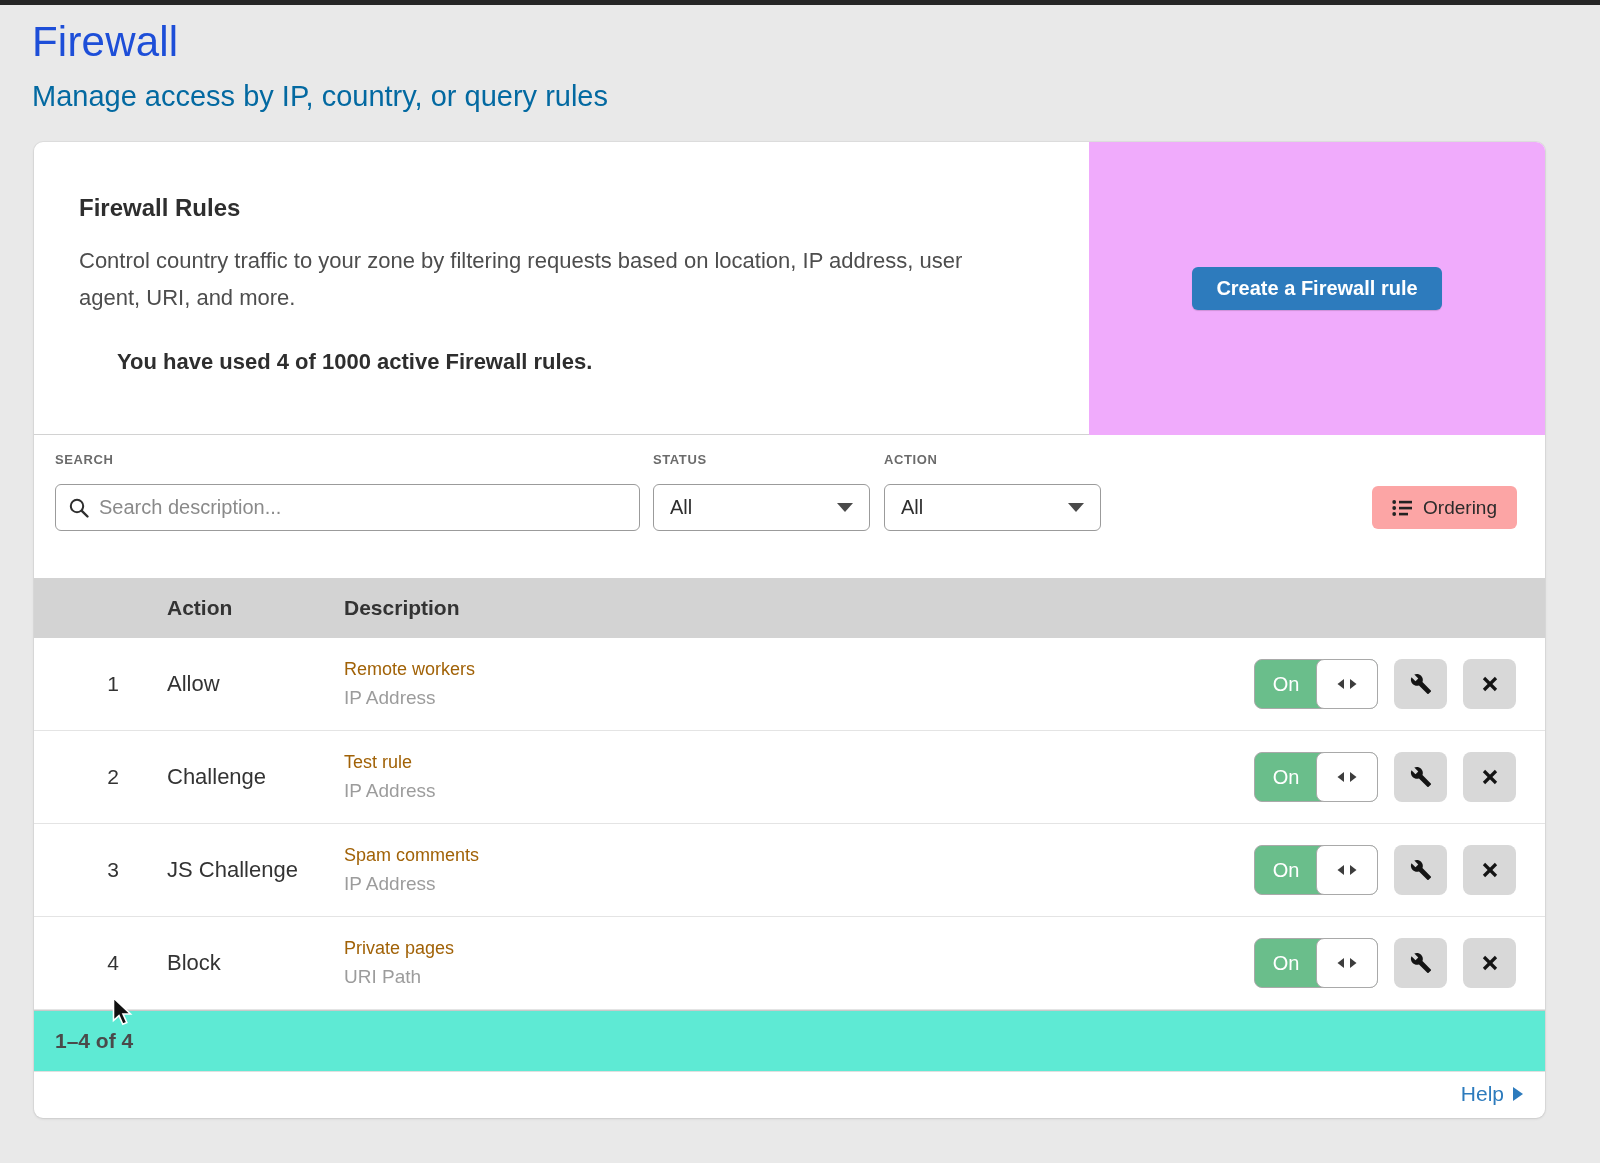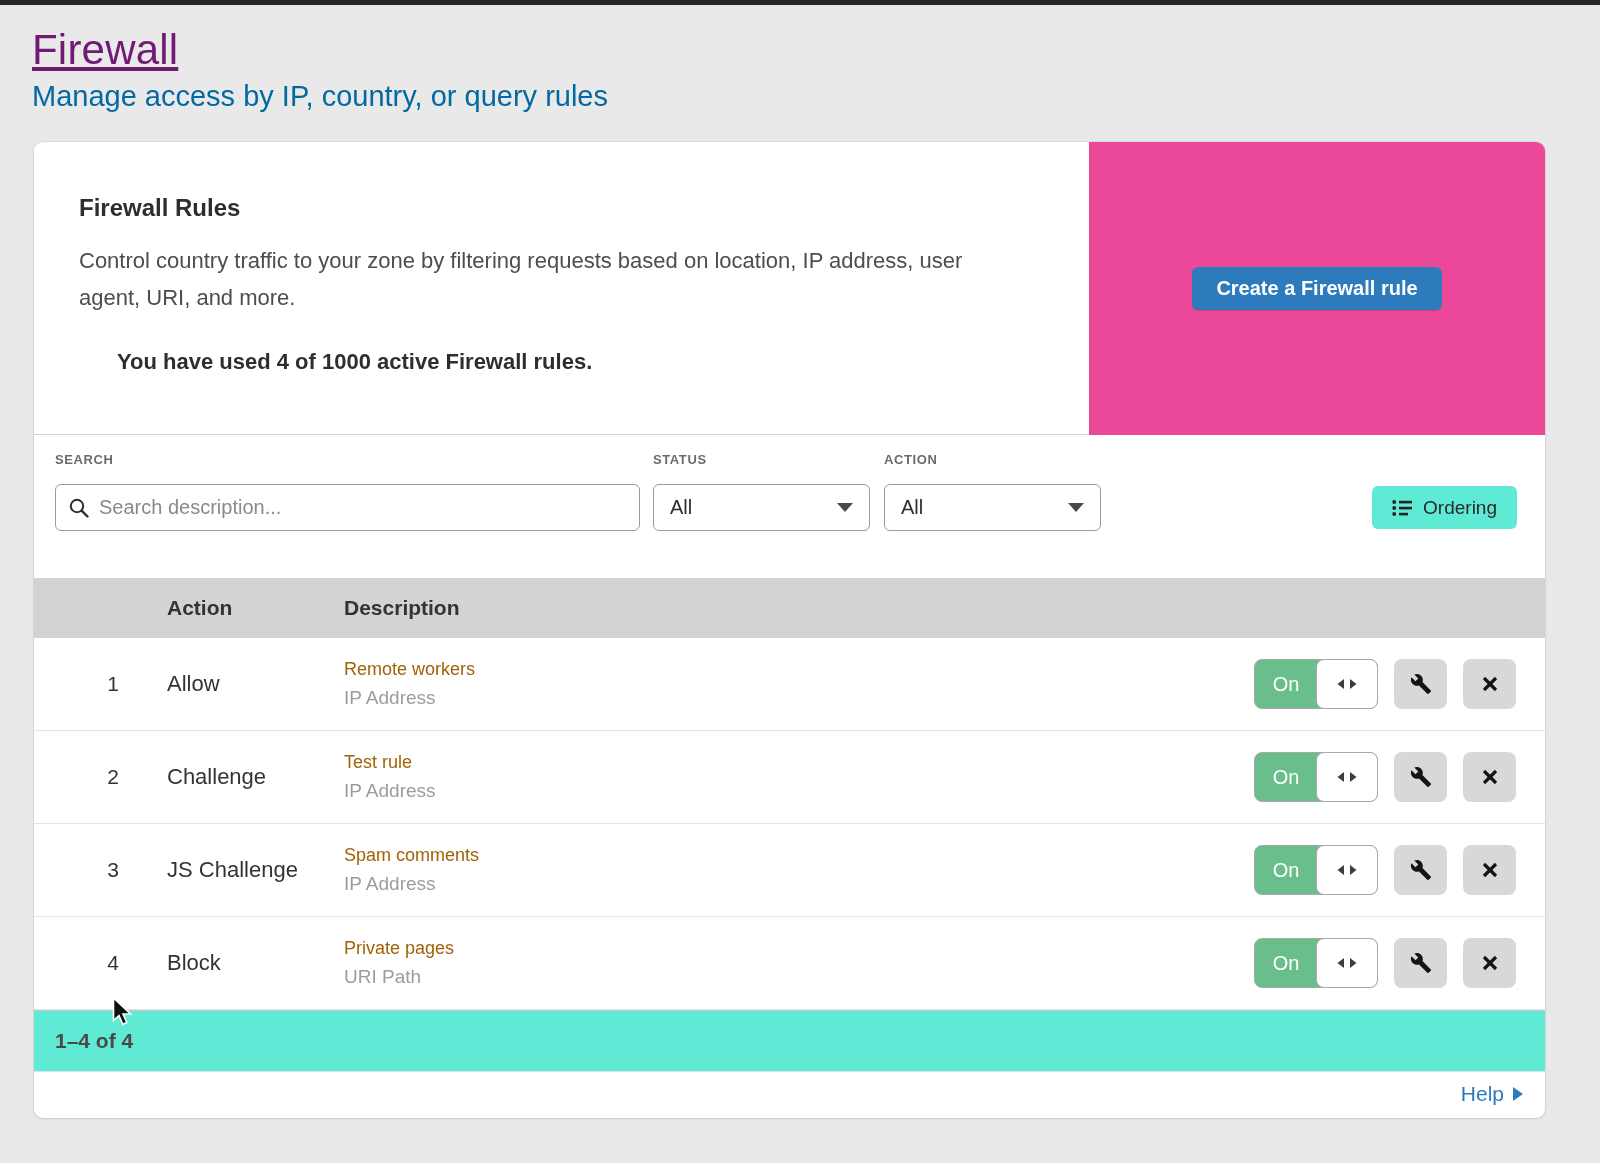--- a/index.html
+++ b/index.html
@@ -6,38 +6,38 @@
   html,body { width:1600px; height:1163px; }
   body {
     font-family:"Liberation Sans", sans-serif;
     background:#e9e9e9;
     position:relative;
     overflow:hidden;
     color:#2e2e2e;
   }
   .top-edge { position:absolute; top:0; left:0; width:1600px; height:5px; background:#262626; }
 
-  .page-title { position:absolute; left:32px; top:26px; font-size:42px; font-weight:500; color:#701a75; letter-spacing:0.2px;text-decoration:underline; }
+  .page-title { position:absolute; left:32px; top:18px; font-size:42px; font-weight:500; color:#1d4ed8; letter-spacing:0.2px; }
   .page-subtitle { position:absolute; left:32px; top:80px; font-size:29px; font-weight:300; color:#0369a1; }
 
   .card {
     position:absolute; left:34px; top:142px; width:1511px; height:976px;
     background:#ffffff; border-radius:9px;
     box-shadow:0 1px 3px rgba(0,0,0,0.10), 0 0 0 1px rgba(0,0,0,0.04);
   }
 
   
   .intro { position:relative; height:293px; border-bottom:1px solid #d2d2d2; }
   .intro-left { position:absolute; left:45px; top:0; width:1000px; height:100%; }
   .intro-heading { position:absolute; left:0; top:52px; font-size:24px; font-weight:600; color:#2e2e2e; }
   .intro-desc { position:absolute; left:0; top:100px; width:945px; font-size:22px; line-height:37px; color:#4d4d4d; }
   .intro-usage { position:absolute; left:0; top:207px; font-size:22px; font-weight:700; color:#2e2e2e;margin-left:38px; }
   .intro-right {
     position:absolute; right:0; top:0; width:456px; height:293px;
-    background:#ec4899; border-top-right-radius:9px;
+    background:#f0abfc; border-top-right-radius:9px;
     display:flex; align-items:center; justify-content:center;
   }
   .create-btn {
     background:#2d7bbd; color:#ffffff; border:none; border-radius:6px;
     height:43px; padding:0 24px; font-size:20px; font-weight:600;
     font-family:"Liberation Sans", sans-serif; cursor:pointer;
     box-shadow:0 1px 1px rgba(0,0,0,0.15);
   }
 
   
@@ -59,21 +59,21 @@
     position:absolute; top:49px; width:217px; height:47px;
     border:1.5px solid #9b9b9b; border-radius:6px; background:#fff;
     display:flex; align-items:center; justify-content:space-between;
     padding:0 16px; cursor:pointer;
   }
   .sel-status { left:619px; } .sel-action { left:850px; }
   .selectbox .val { font-size:20px; color:#2e2e2e; }
   .caret-down { width:0; height:0; border-left:8px solid transparent; border-right:8px solid transparent; border-top:9px solid #4a4a4a; }
   .ordering-btn {
     position:absolute; right:28px; top:51px; height:43px; padding:0 20px;
-    background:#5eead4; border:none; border-radius:6px; cursor:pointer;
+    background:#fca5a5; border:none; border-radius:6px; cursor:pointer;
     display:flex; align-items:center; gap:10px;
     font-size:19px; font-weight:500; color:#2b2b2b; font-family:"Liberation Sans", sans-serif;
   }
 
   
   .thead { position:relative; height:60px; background:#d3d3d3; }
   .thead .th { position:absolute; top:50%; transform:translateY(-50%); font-size:21px; font-weight:600; color:#333; }
   .th-action { left:133px; } .th-desc { left:310px; }
 
   .row { position:relative; height:93px; border-bottom:1px solid #e4e4e4; background:#fff; }

